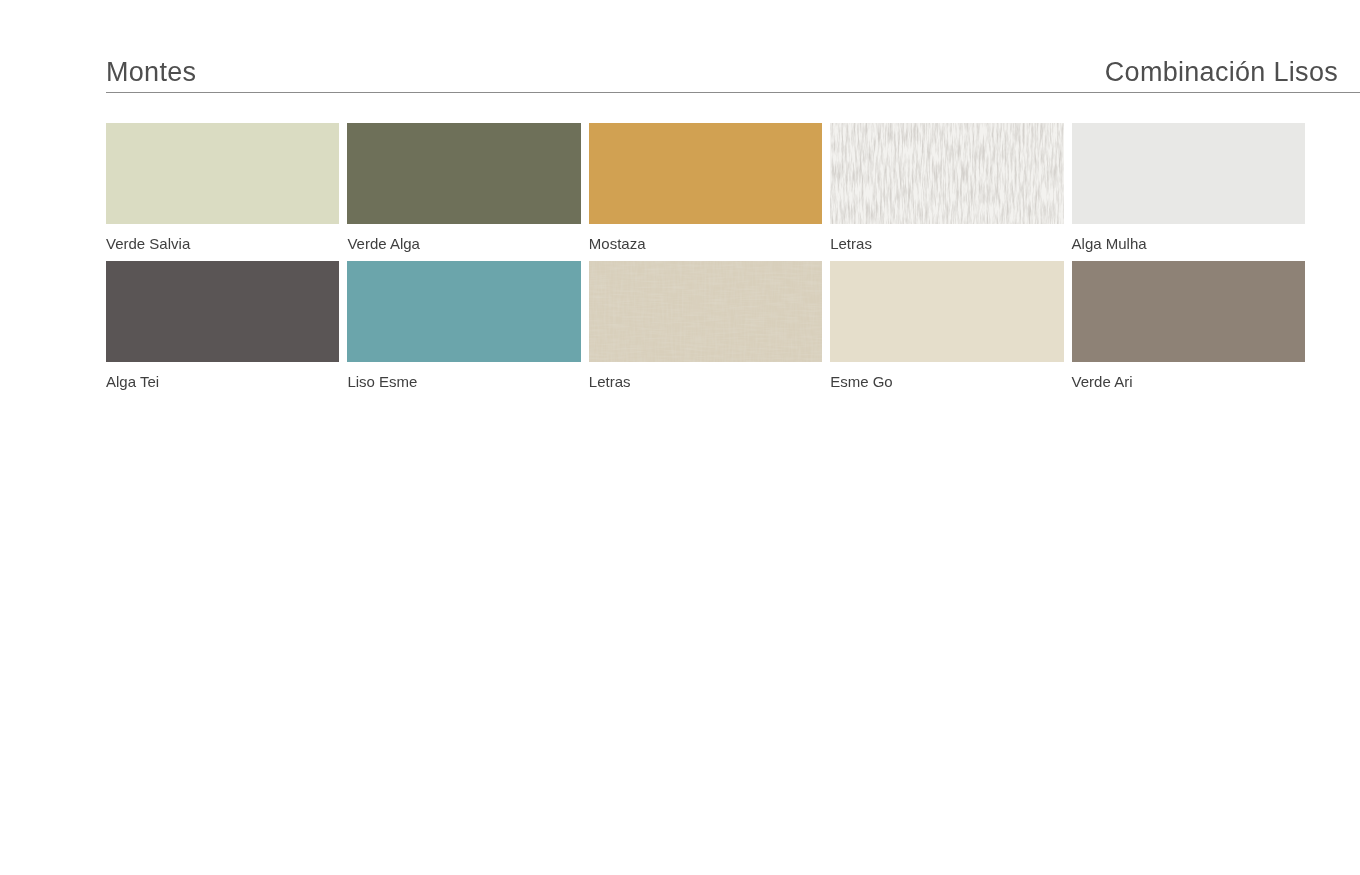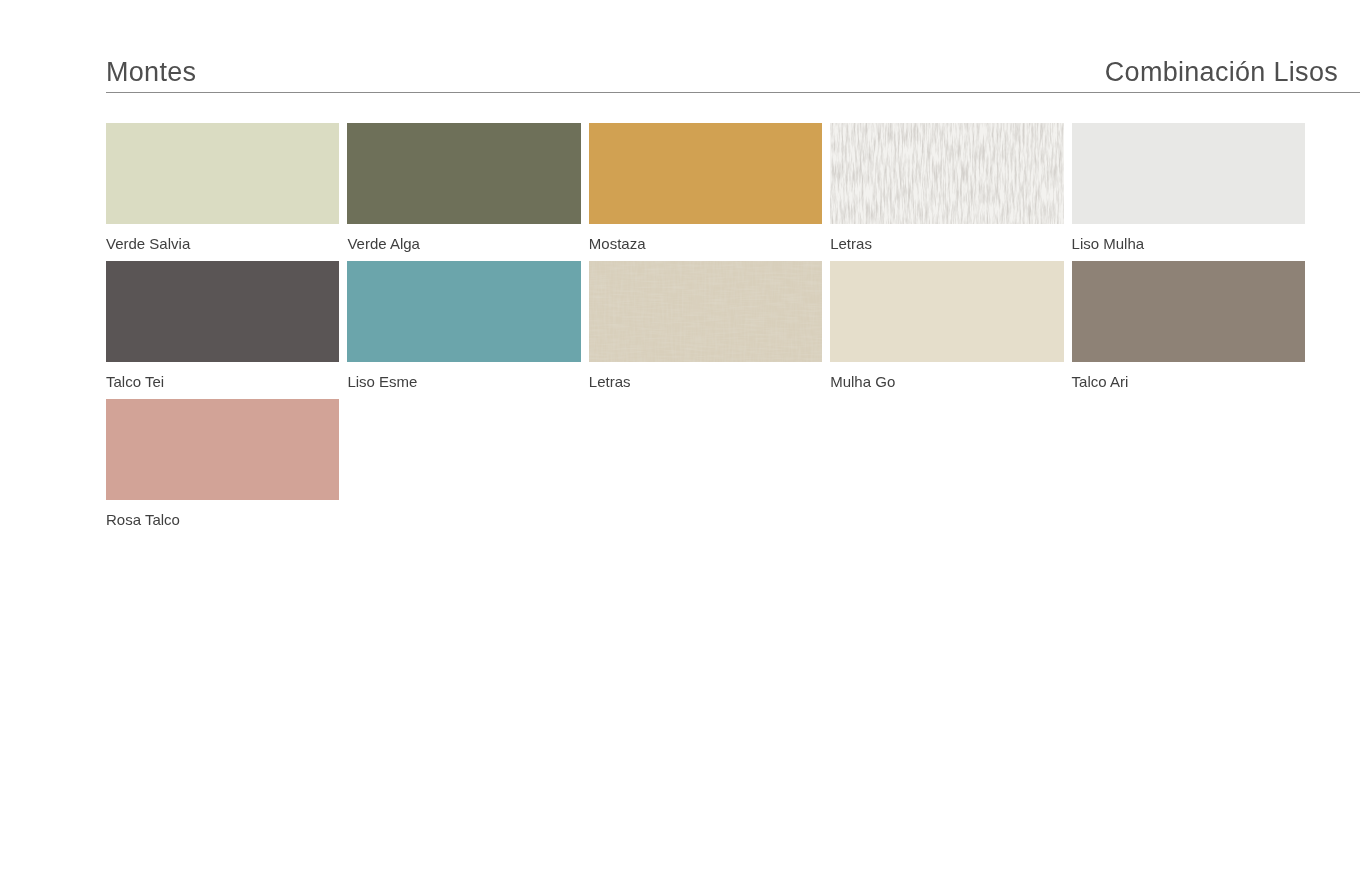--- a/index.html
+++ b/index.html
@@ -114,46 +114,42 @@
     <div class="swatch-box" style="background: rgb(243, 242, 239);">
           <svg class="tex" viewBox="0 0 210 101" preserveAspectRatio="none">
             <rect width="210" height="101" fill="#f3f2ef"></rect>
             <rect width="210" height="101" filter="url(#texGrunge)"></rect>
           </svg>
         </div>
     <div class="swatch-label">Letras</div>
   </div>
       <div class="cell">
     <div class="swatch-box" style="background: rgb(232, 232, 230);"></div>
-    <div class="swatch-label">Liso Mulha</div>
+    <div class="swatch-label">Alga Mulha</div>
   </div>
       <div class="cell">
     <div class="swatch-box" style="background: rgb(90, 85, 85);"></div>
-    <div class="swatch-label">Talco Tei</div>
+    <div class="swatch-label">Alga Tei</div>
   </div>
       <div class="cell">
     <div class="swatch-box" style="background: rgb(107, 165, 171);"></div>
     <div class="swatch-label">Liso Esme</div>
   </div>
       <div class="cell">
     <div class="swatch-box" style="background: rgb(216, 207, 187);">
           <svg class="tex" viewBox="0 0 210 101" preserveAspectRatio="none">
             <rect width="210" height="101" fill="#d8cfbb"></rect>
             <rect width="210" height="101" filter="url(#texLinenV)"></rect>
             <rect width="210" height="101" filter="url(#texLinenH)"></rect>
           </svg>
         </div>
     <div class="swatch-label">Letras</div>
   </div>
       <div class="cell">
     <div class="swatch-box" style="background: rgb(229, 222, 203);"></div>
-    <div class="swatch-label">Mulha Go</div>
+    <div class="swatch-label">Esme Go</div>
   </div>
       <div class="cell">
     <div class="swatch-box" style="background: rgb(142, 130, 118);"></div>
-    <div class="swatch-label">Talco Ari</div>
-  </div>
-      <div class="cell">
-    <div class="swatch-box" style="background: rgb(210, 163, 151);"></div>
-    <div class="swatch-label">Rosa Talco</div>
+    <div class="swatch-label">Verde Ari</div>
   </div>
     </div>
 </div>
 
 </body></html>

